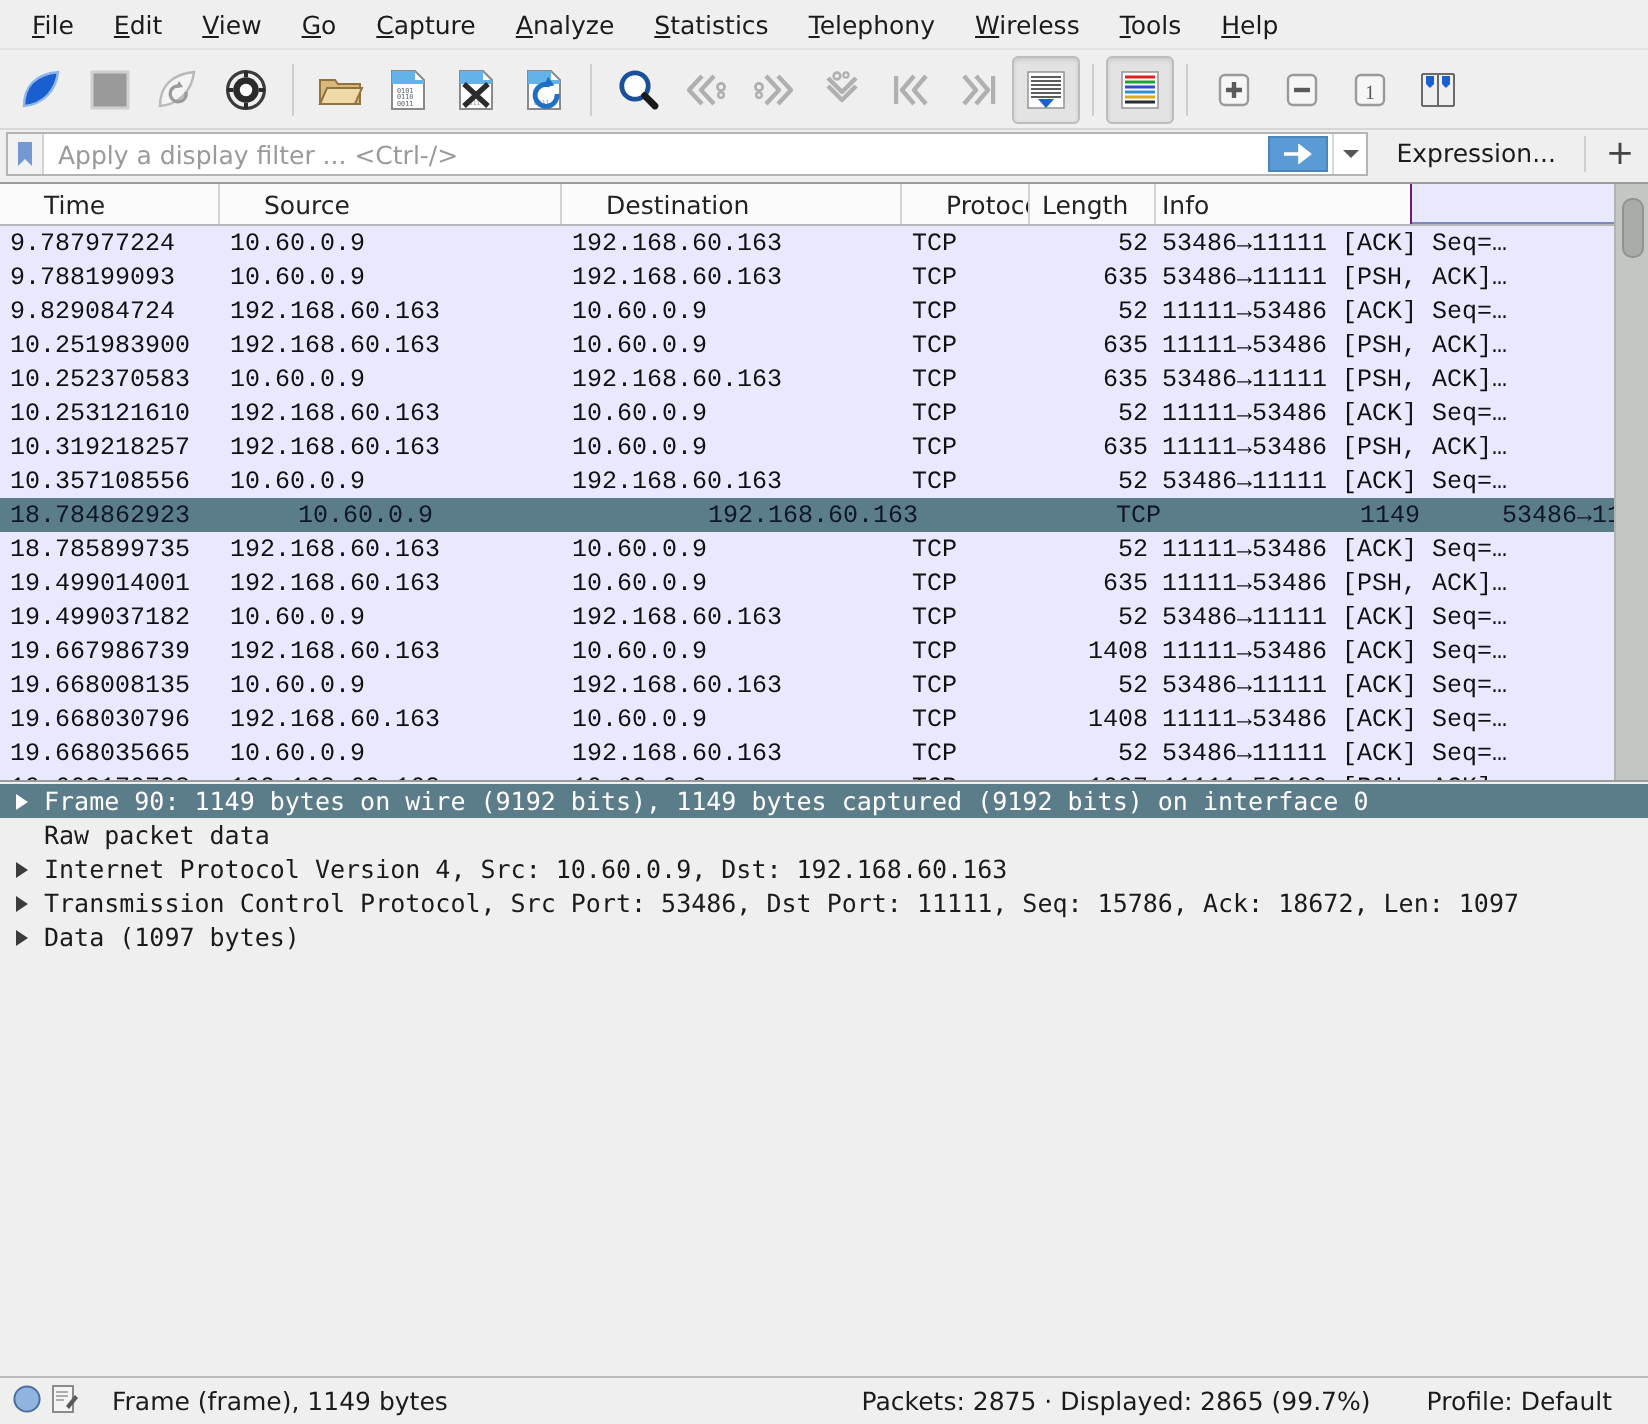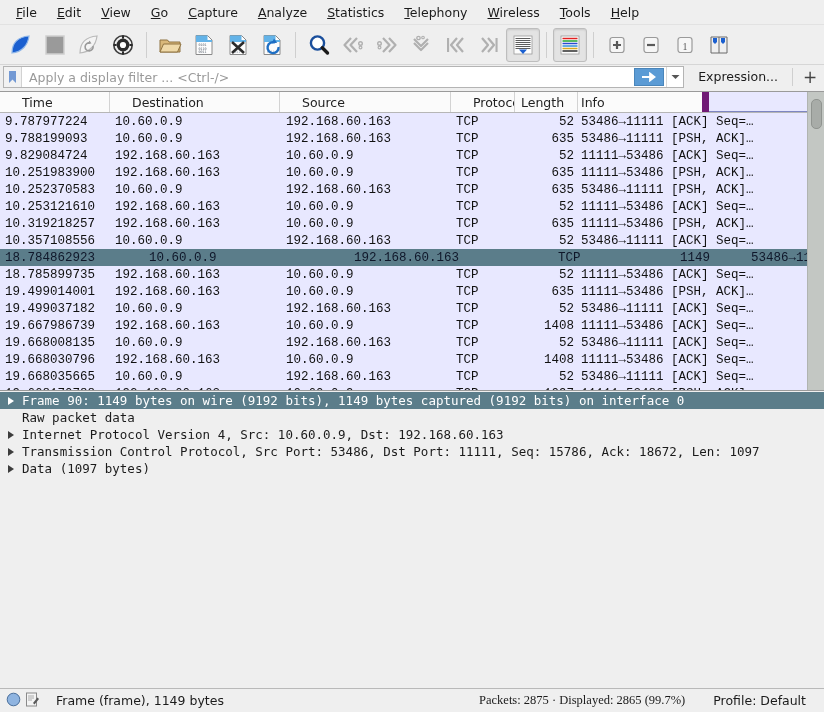--- a/index.html
+++ b/index.html
@@ -142,21 +142,21 @@
     border-bottom: 1px solid #b6b6b6;
   }
   .hcell {
     display: flex; align-items: center;
     font-size: 12.5px; color: #222;
     padding-left: 22px;
     border-right: 1px solid #d3d3d3;
     background: #fbfbfb;
     overflow: hidden; white-space: nowrap;
   }
-  .hcell.last { border-right: 7px solid #701a75; }
+  .hcell.last { border-right: 1px solid #701a75; }
   .hfill { flex: 1 1 auto; background: #e8e8ff; border-bottom: 1px solid #7e86c2; }
   .pl-rows { flex: 1 1 auto; overflow: hidden; background: #e8e8ff; }
   .prow {
     height: 17px; display: flex; align-items: center;
     font-family: Liberation Mono, monospace;
     font-size: 12.5px; color: #111;
     white-space: nowrap;
   }
   .prow.sel { background: #5b7d8a; color: #0f172a; gap: 34px; }
   .cell { overflow: hidden; white-space: nowrap; padding: 0 5px; }
@@ -211,21 +211,21 @@
   .statusbar {
     height: 24px; flex: 0 0 24px;
     background: #efefef;
     border-top: 1px solid #b9b9b9;
     display: flex; align-items: center;
     font-size: 12.5px; color: #1b1b1b;
     padding: 0 4px;
   }
   .sb-icons { display: flex; align-items: center; gap: 4px; padding: 0 6px 0 2px;}
   .sb-exp { padding-left: 10px; white-space: nowrap; }
-  .sb-mid { margin-left: auto; white-space: nowrap; font-family: Liberation Serif, serif; }
+  .sb-mid { margin-left: auto; white-space: nowrap; }
   .sb-profile { margin-left: 28px; margin-right: 14px; white-space: nowrap; }
 </style>
 </head>
 <body>
 
 <div id="app">
 
 
   <div class="menubar">
     <div class="menu-item"><span class="mn">F</span><span>ile</span></div>
@@ -467,22 +467,22 @@
     <div class="vsep"></div>
     <div class="plus-btn">+</div>
   </div>
 
   <div class="packetlist">
     <div class="pl-body">
       <div class="pl-cols">
 
         <div class="pl-header">
           <div class="hcell c-time">Time</div>
+          <div class="hcell c-src">Source</div>
           <div class="hcell c-dst">Destination</div>
-          <div class="hcell c-src">Source</div>
           <div class="hcell c-proto">Protocol</div>
           <div class="hcell c-len" style="text-align:left;padding-left:6px;">Length</div>
           <div class="hcell c-info last">Info</div>
           <div class="hfill"></div>
         </div>
 
         <div class="pl-rows" id="plrows">
             <div class="prow">
               <div class="cell c-time">9.787977224</div>
               <div class="cell c-src">10.60.0.9</div>

